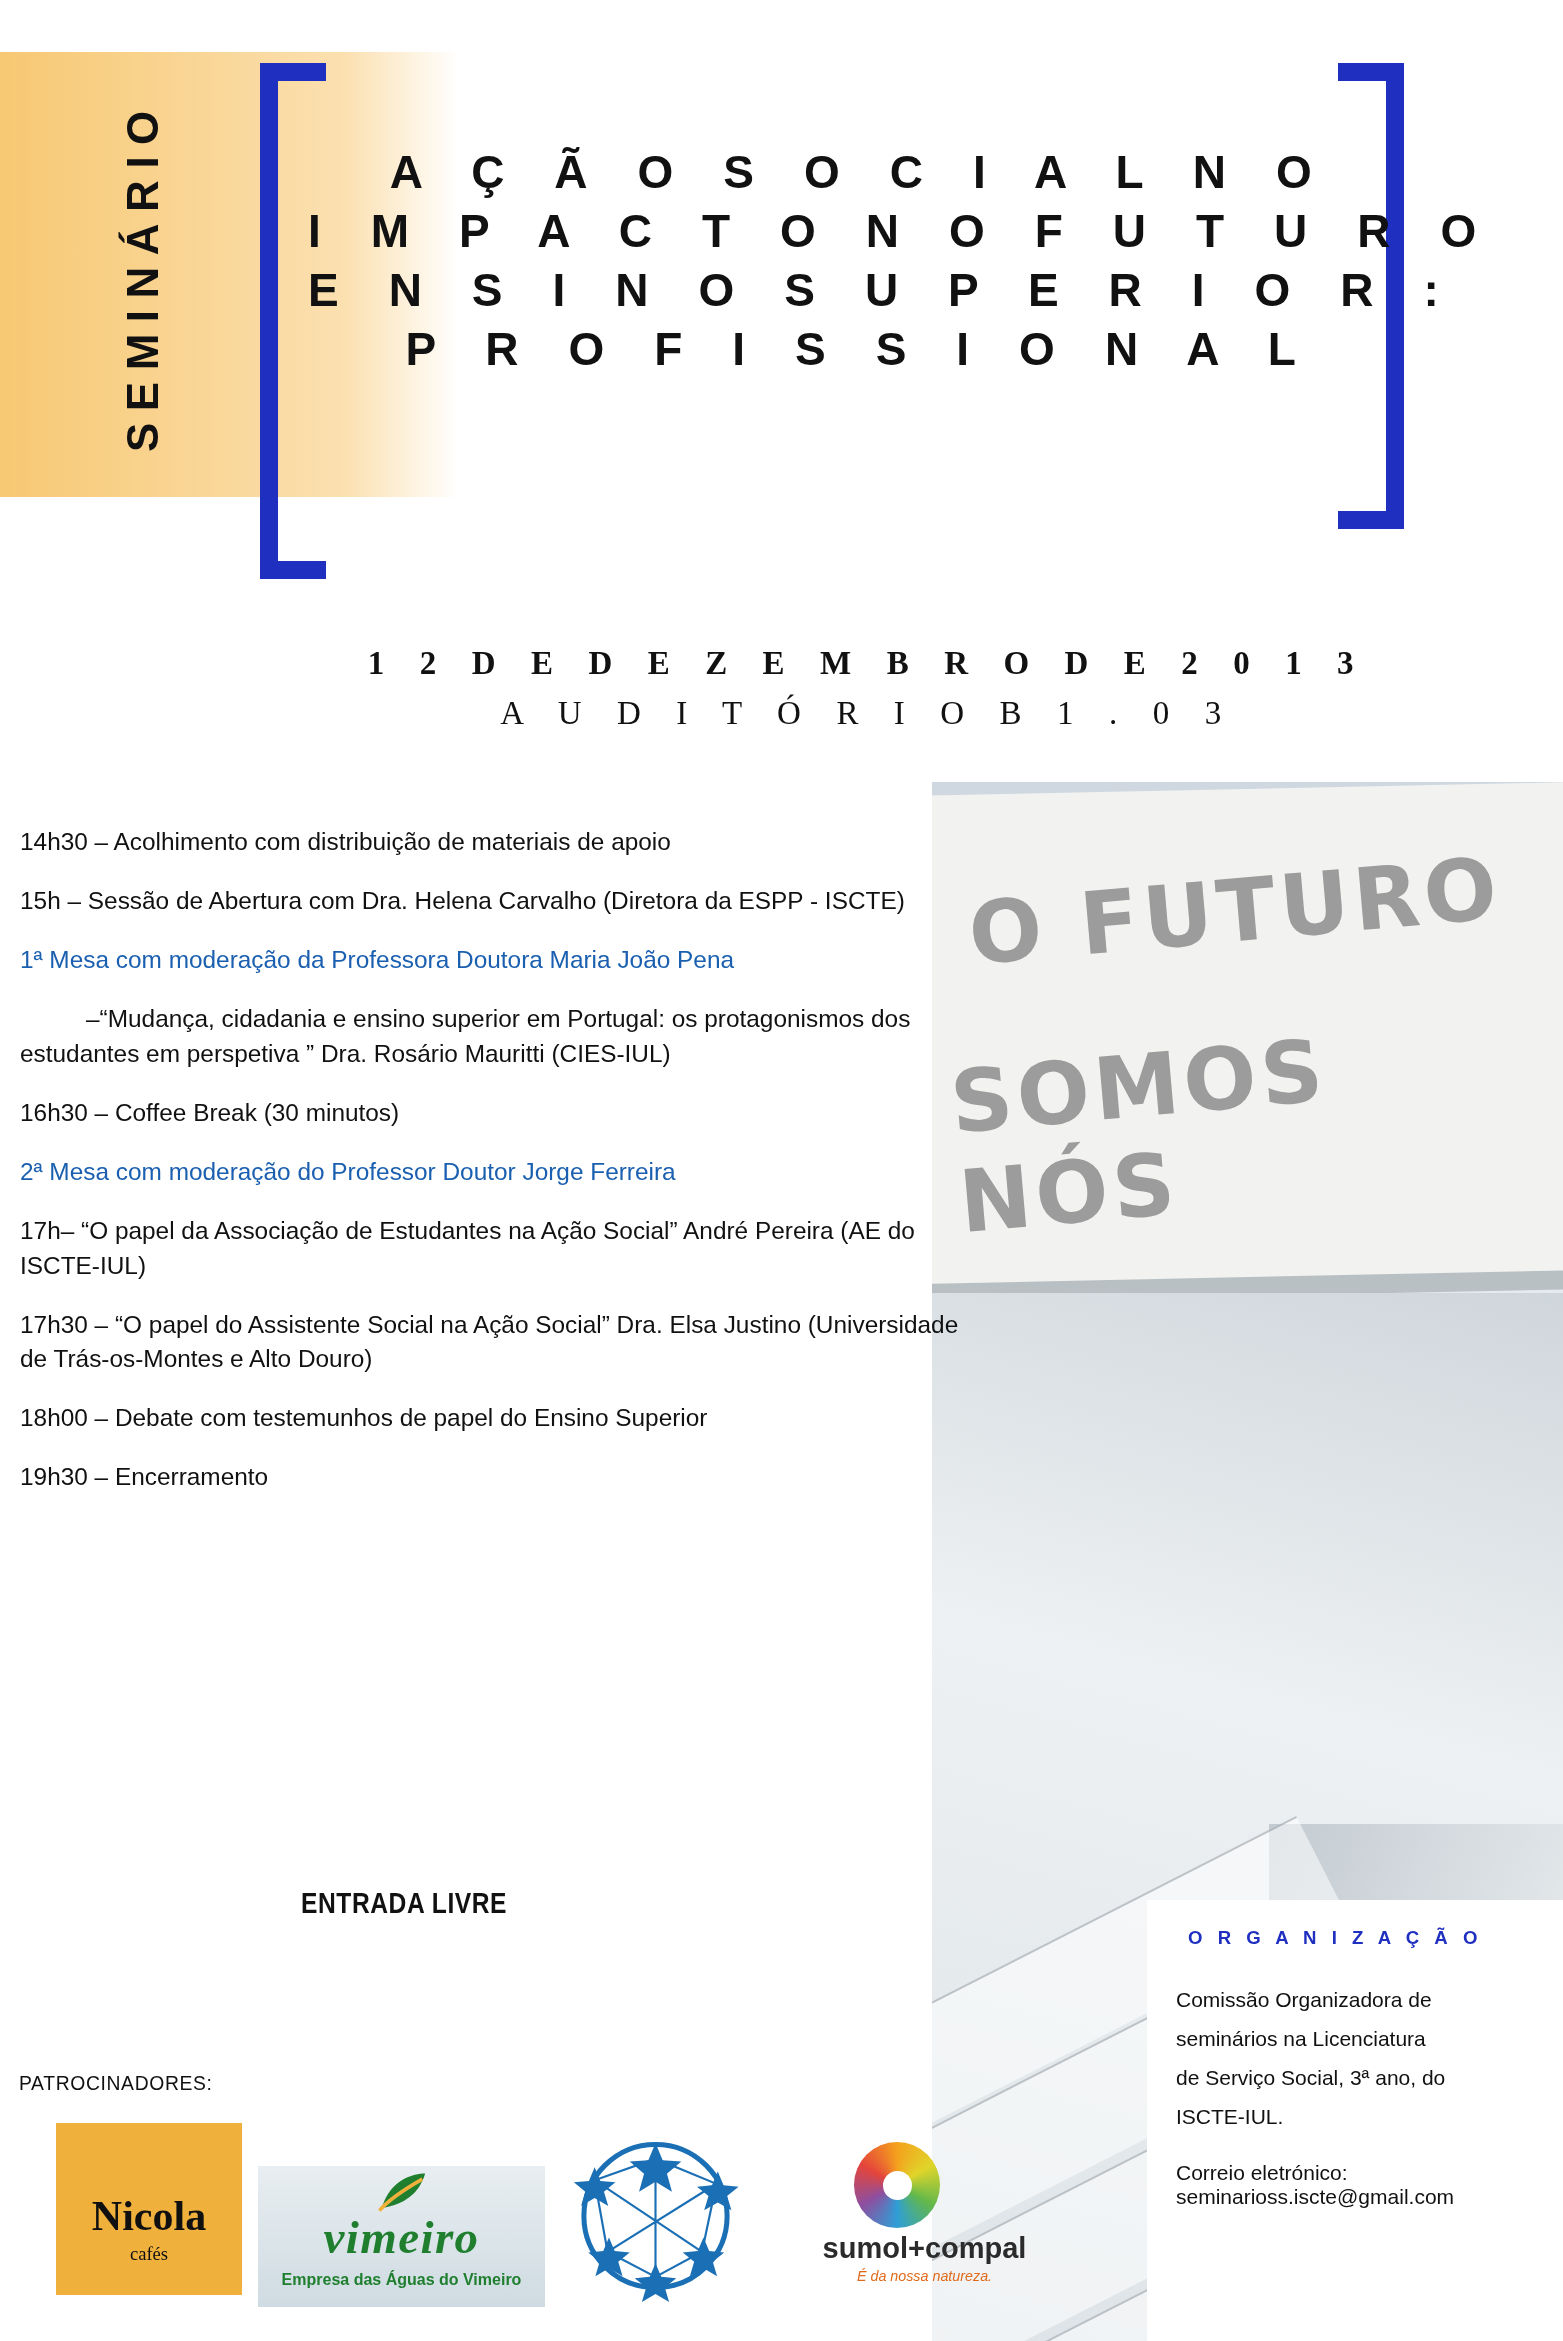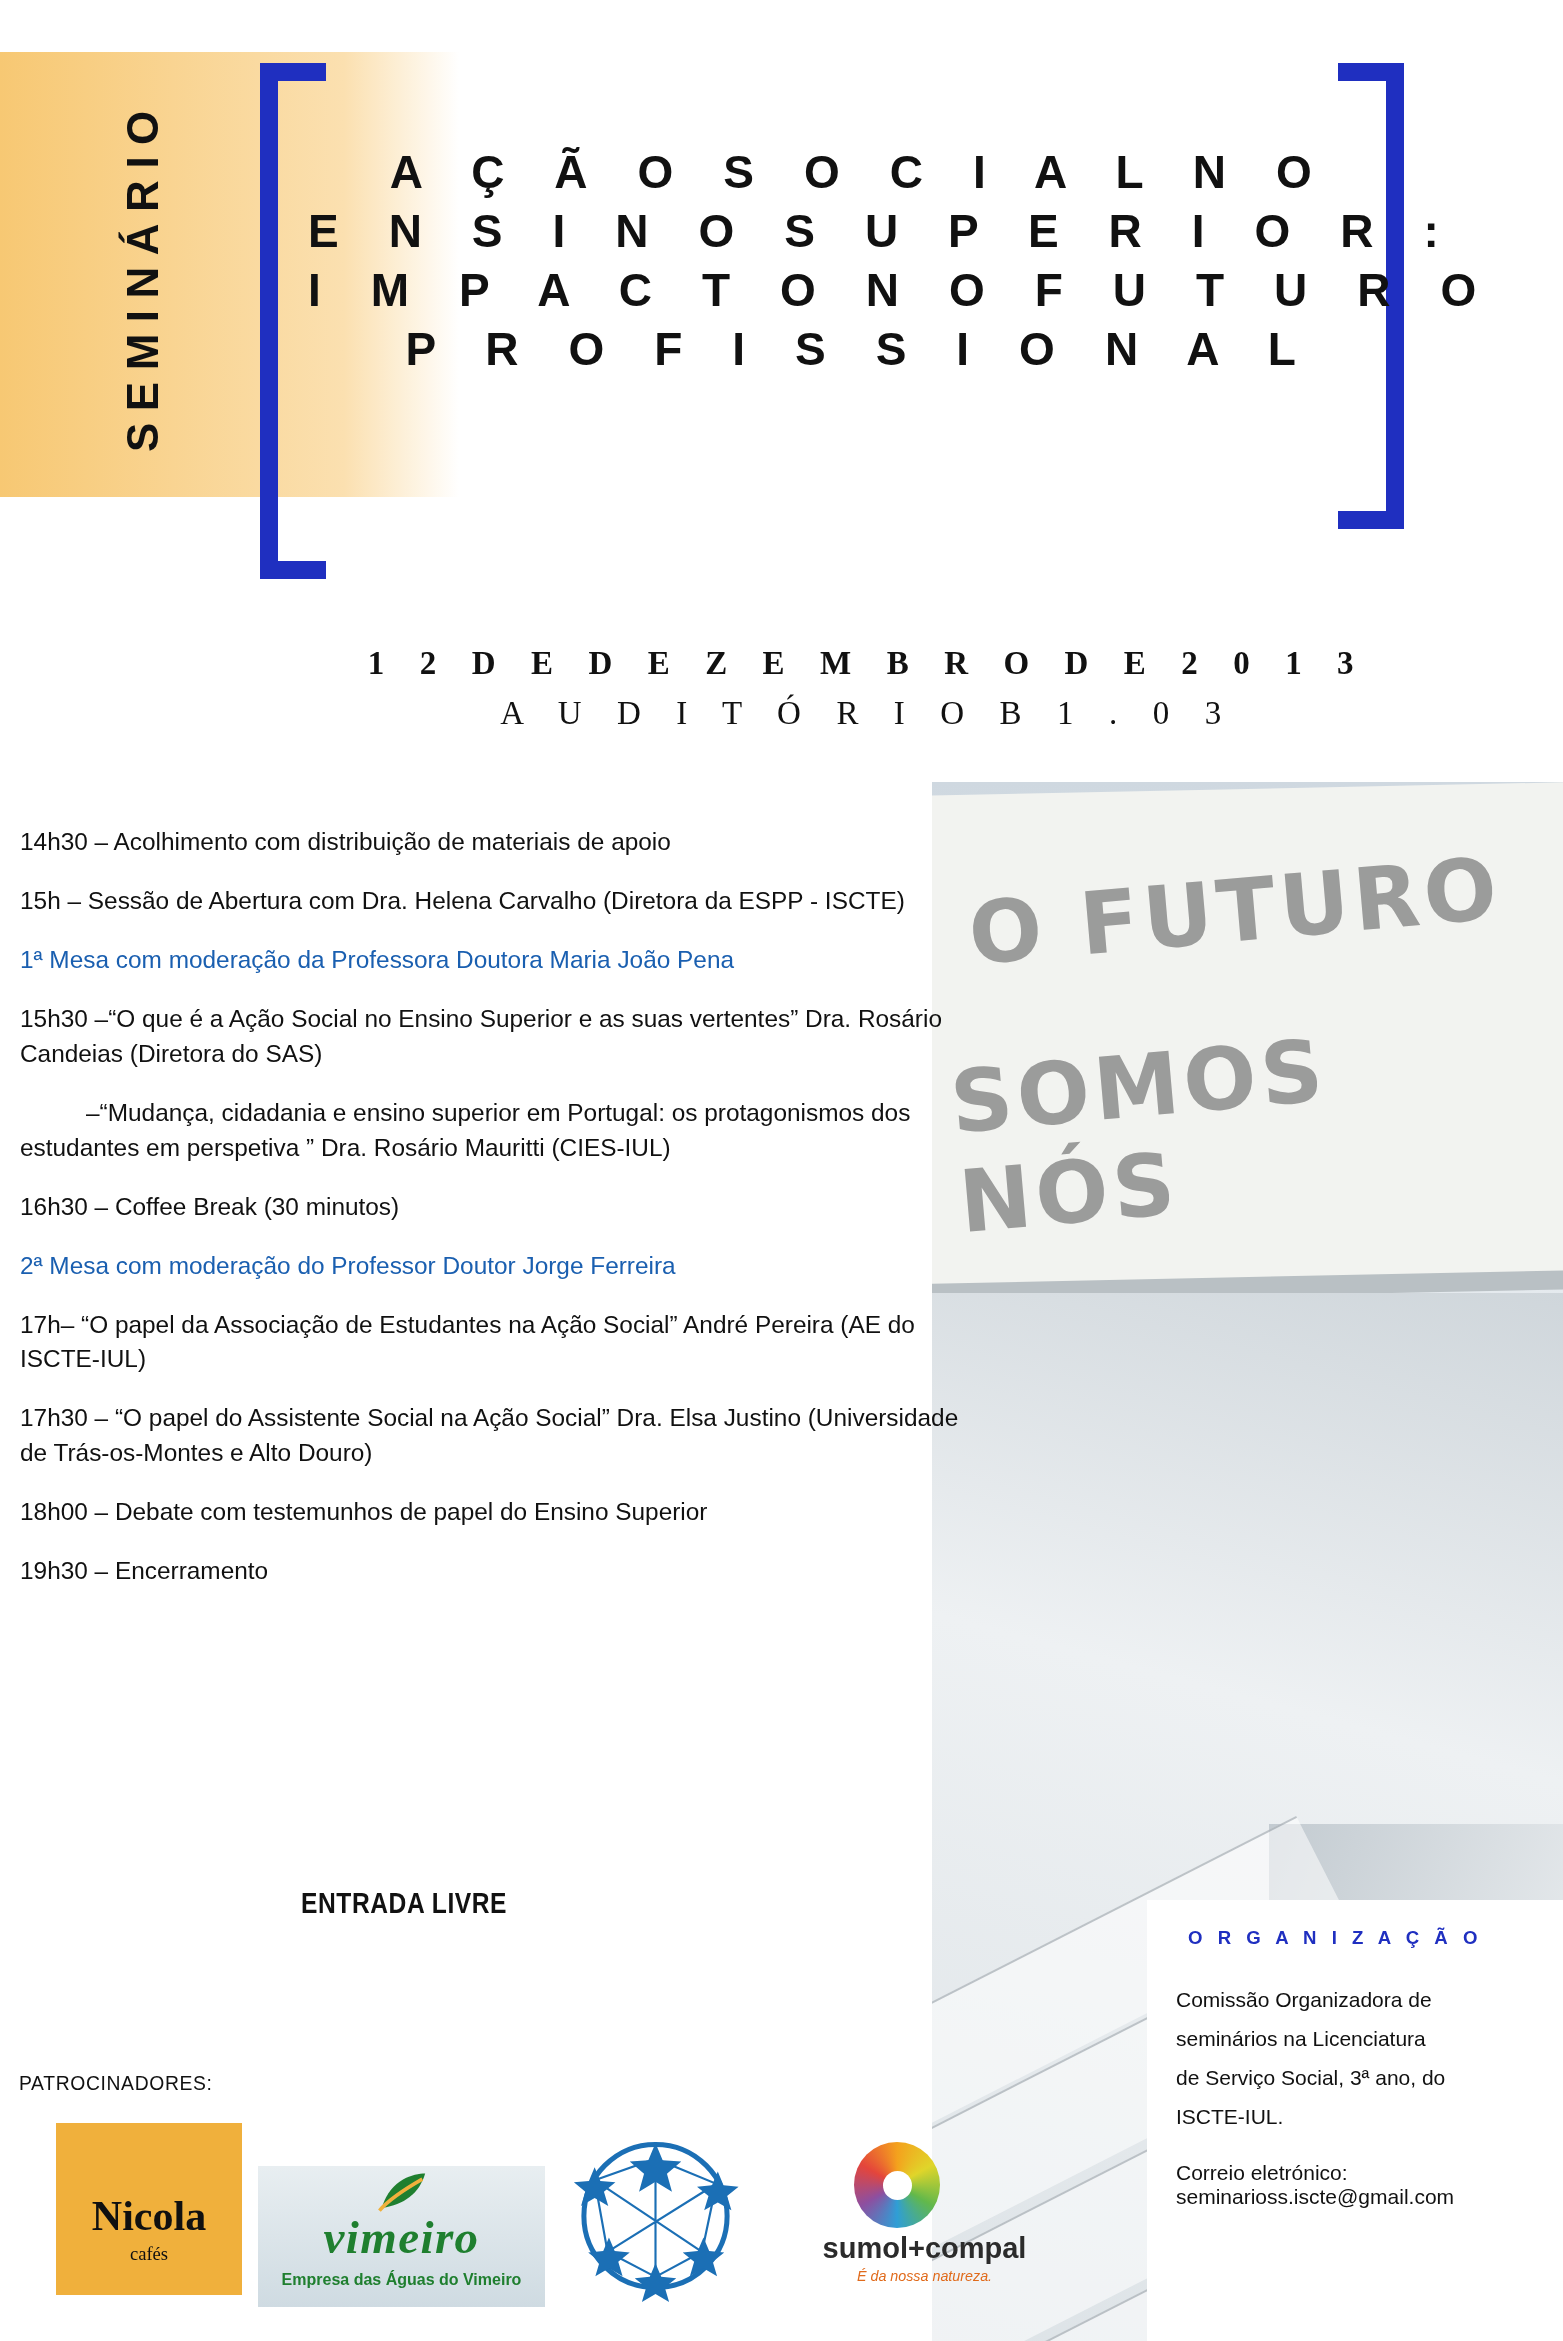--- a/index.html
+++ b/index.html
@@ -251,22 +251,22 @@
 
   <div class="seminario">
     <span>SEMINÁRIO</span>
   </div>
 
   <div class="bracket-left"></div>
   <div class="bracket-right"></div>
 
   <div class="title-block">
     <div>A Ç Ã O   S O C I A L   N O</div>
+    <div>I M P A C T O   N O   F U T U R O</div>
     <div>E N S I N O   S U P E R I O R :</div>
-    <div>I M P A C T O   N O   F U T U R O</div>
     <div>P R O F I S S I O N A L</div>
   </div>
 
   <div class="date-block">
     <div class="d1">1 2   D E   D E Z E M B R O   D E   2 0 1 3</div>
     <div class="d2">A U D I T Ó R I O   B 1 . 0 3</div>
   </div>
 </div>
 
 <div class="photo">
@@ -288,21 +288,20 @@
       <div class="fig-head"></div>
       <div class="fig-body"></div>
     </div>
   </div>
 </div>
 
 <div class="programme">
   <p>14h30 – Acolhimento com distribuição de materiais de apoio</p>
   <p>15h – Sessão de Abertura com Dra. Helena Carvalho (Diretora da ESPP - ISCTE)</p>
   <p class="mesa">1ª Mesa  com moderação da Professora Doutora Maria João Pena</p>
-  <p>15h30 –“O que é a Ação Social no Ensino Superior e as suas vertentes” Dra. Rosário Candeias (Diretora do SAS)</p>
   <p class="indent">–“Mudança, cidadania e ensino superior em Portugal: os protagonismos dos estudantes em perspetiva ” Dra. Rosário Mauritti (CIES-IUL)</p>
   <p>16h30 –  Coffee Break (30 minutos)</p>
   <p class="mesa">2ª Mesa com moderação do Professor Doutor Jorge Ferreira</p>
   <p>17h– “O papel da Associação de Estudantes na Ação Social” André Pereira (AE do ISCTE-IUL)</p>
   <p>17h30 – “O papel do Assistente Social na Ação Social” Dra. Elsa Justino (Universidade de Trás-os-Montes e Alto Douro)</p>
   <p>18h00 – Debate com testemunhos de papel do Ensino Superior</p>
   <p>19h30 – Encerramento</p>
 </div>
 
 <div class="entrada">ENTRADA LIVRE</div>

